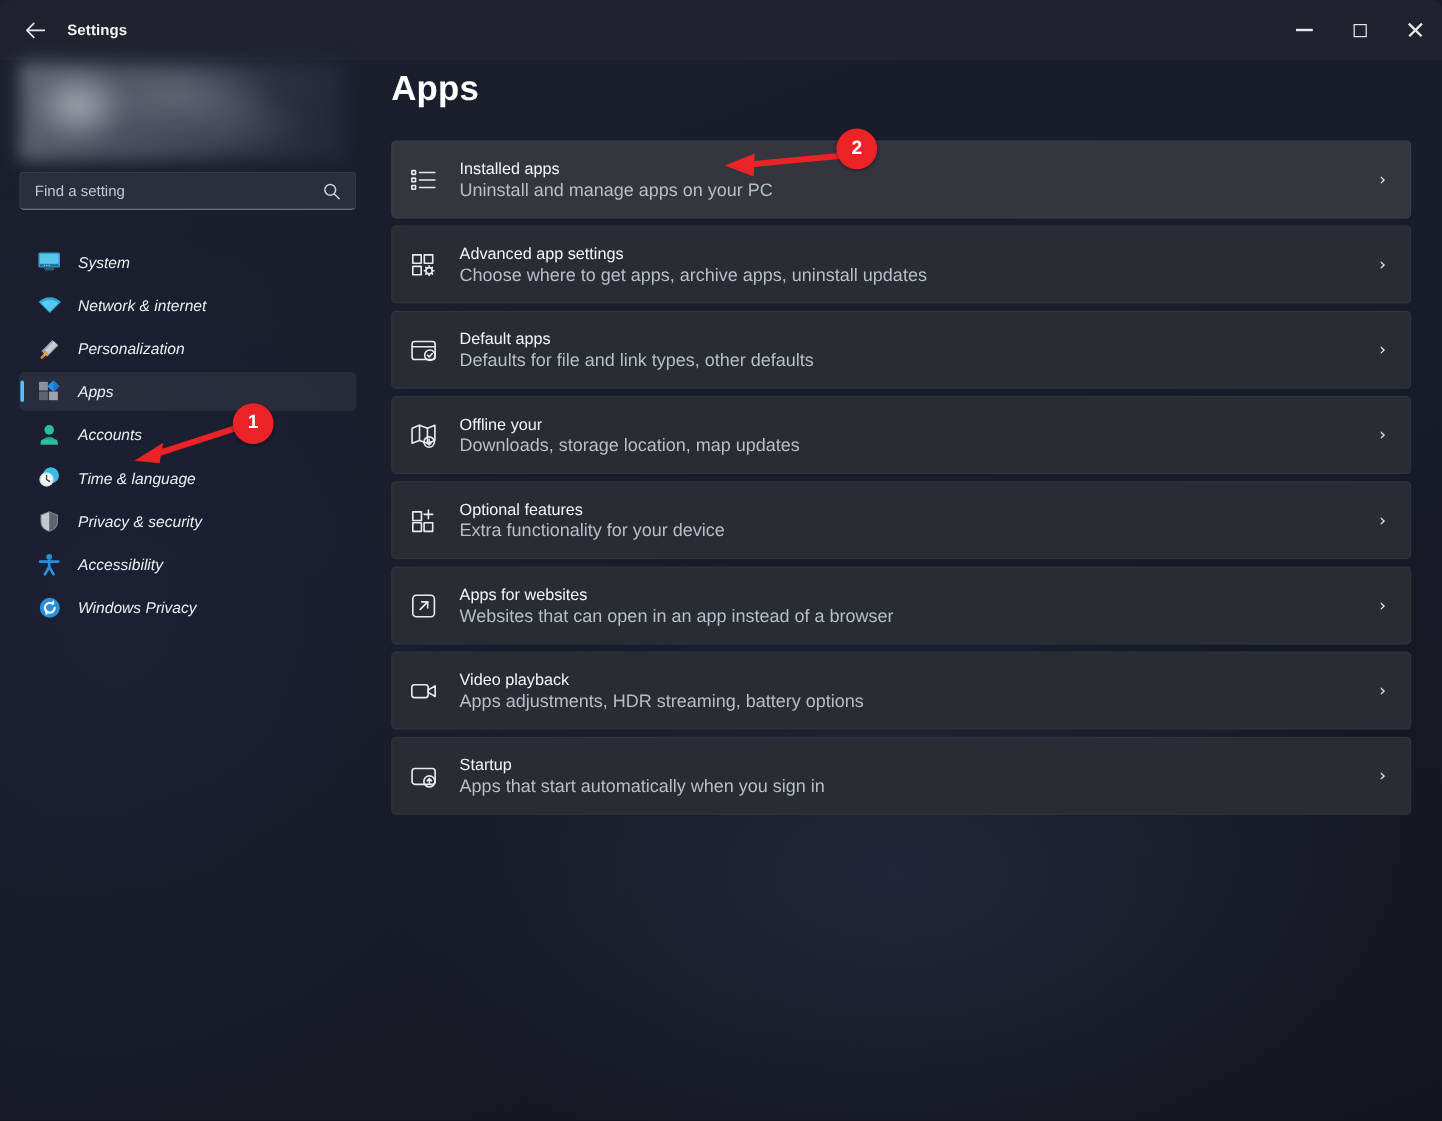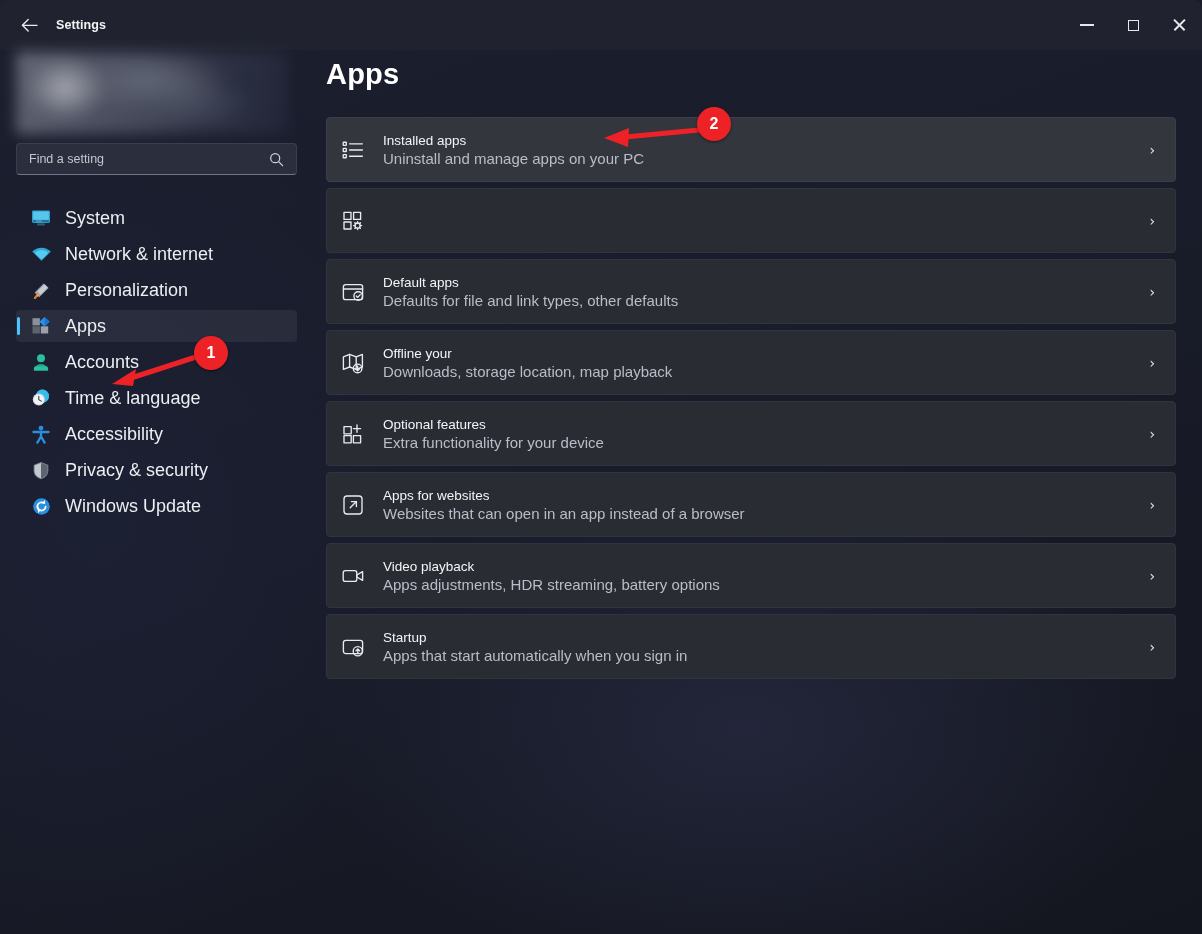--- a/index.html
+++ b/index.html
@@ -106,21 +106,21 @@
     width: 3px; height: 18px; border-radius: 2px;
     background: #4cc2ff;
   }
   .nav-ico {
     width: 24px; height: 22px; margin-left: 13px;
     display: flex; align-items: center; justify-content: center;
     flex: none;
   }
   .nav-label {
     margin-left: 12px;
-    font-size: 18px; color: #eceef2; white-space: nowrap;
+    font-size: 13px; color: #eceef2; white-space: nowrap; font-style: italic;
   }
 
   
   .main {
     position: absolute; left: 312px; top: 50px;
     width: 890px; height: 884px;
   }
   .page-title {
     position: absolute; left: 14px; top: 8px;
     font-size: 29px; font-weight: bold; color: #ffffff;
@@ -268,48 +268,48 @@
               <circle cx="7.8" cy="11.6" r="6.0" fill="#d9dde4"></circle>
               <circle cx="7.8" cy="11.6" r="4.9" fill="#f2f4f7"></circle>
               <path d="M7.8 8.2 V11.6 L10.3 13.1" stroke="#3b4350" stroke-width="1.1" fill="none" stroke-linecap="round"></path>
             </svg>
           </span>
           <span class="nav-label">Time &amp; language</span>
         </div>
         <div class="navitem">
           <span class="nav-ico">
             <svg width="18" height="19" viewBox="0 0 18 19">
+              <path d="M9 1 L16.3 4 V9.6 C16.3 14.1 13.2 17.0 9 18.2 C4.8 17.0 1.7 14.1 1.7 9.6 V4 Z" fill="#7e858f"></path>
+              <path d="M9 1.9 L15.4 4.6 V9.6 C15.4 13.6 12.7 16.2 9 17.3 Z" fill="#5d646e"></path>
+              <path d="M9 1.9 L2.6 4.6 V9.6 C2.6 13.6 5.3 16.2 9 17.3 Z" fill="#c3c8d0"></path>
+            </svg>
+          </span>
+          <span class="nav-label">Privacy &amp; security</span>
+        </div>
+        <div class="navitem">
+          <span class="nav-ico">
+            <svg width="18" height="19" viewBox="0 0 18 19">
               <circle cx="9" cy="3.1" r="2.4" fill="#2b8fe0"></circle>
               <path d="M1.4 7.0 h15.2" stroke="#2b8fe0" stroke-width="2.3" stroke-linecap="round"></path>
               <path d="M9 6.6 V11.4 M9 11.4 L5.4 17.6 M9 11.4 L12.6 17.6" stroke="#2b8fe0" stroke-width="2.3" fill="none" stroke-linecap="round"></path>
             </svg>
           </span>
           <span class="nav-label">Accessibility</span>
-        </div>
-        <div class="navitem">
-          <span class="nav-ico">
-            <svg width="18" height="19" viewBox="0 0 18 19">
-              <path d="M9 1 L16.3 4 V9.6 C16.3 14.1 13.2 17.0 9 18.2 C4.8 17.0 1.7 14.1 1.7 9.6 V4 Z" fill="#7e858f"></path>
-              <path d="M9 1.9 L15.4 4.6 V9.6 C15.4 13.6 12.7 16.2 9 17.3 Z" fill="#5d646e"></path>
-              <path d="M9 1.9 L2.6 4.6 V9.6 C2.6 13.6 5.3 16.2 9 17.3 Z" fill="#c3c8d0"></path>
-            </svg>
-          </span>
-          <span class="nav-label">Privacy &amp; security</span>
         </div>
         <div class="navitem">
           <span class="nav-ico">
             <svg width="19" height="19" viewBox="0 0 19 19">
               <circle cx="9.5" cy="9.5" r="8.3" fill="#2b8fe0"></circle>
               <path d="M13.6 9.5 a4.1 4.1 0 1 1 -1.6 -3.3" stroke="#fff" stroke-width="1.7" fill="none" stroke-linecap="round"></path>
               <path d="M12.9 3.1 L13.2 6.6 L9.7 6.3 Z" fill="#fff"></path>
               <path d="M5.4 9.5 a4.1 4.1 0 0 0 1.6 3.3" stroke="#fff" stroke-width="1.7" fill="none" stroke-linecap="round"></path>
               <path d="M6.1 15.9 L5.8 12.4 L9.3 12.7 Z" fill="#fff"></path>
             </svg>
           </span>
-          <span class="nav-label">Windows Update</span>
+          <span class="nav-label">Windows Privacy</span>
         </div>
       </div>
   </div>
 
   <div class="main">
     <div class="page-title">Apps</div>
     <div class="cards" id="cards">
         <div class="card hovered">
           <span class="card-ico">
             <svg width="24" height="24" viewBox="0 0 24 24">
@@ -328,20 +328,24 @@
         <div class="card">
           <span class="card-ico">
             <svg width="24" height="24" viewBox="0 0 24 24">
               <path d="M3.0 3.4 h7.0 v7.0 h-7.0 Z" stroke="#e9ebef" stroke-width="1.35" fill="none" stroke-linejoin="round" stroke-linecap="round"></path>
               <path d="M12.6 3.4 h7.0 v7.0 h-7.0 Z" stroke="#e9ebef" stroke-width="1.35" fill="none" stroke-linejoin="round" stroke-linecap="round"></path>
               <path d="M3.0 13.0 h7.0 v7.0 h-7.0 Z" stroke="#e9ebef" stroke-width="1.35" fill="none" stroke-linejoin="round" stroke-linecap="round"></path>
               <circle cx="16.6" cy="16.6" r="2.6" stroke="#e9ebef" stroke-width="1.35" fill="none" stroke-linejoin="round" stroke-linecap="round"></circle>
               <path d="M16.6 12.6 v1.3 M16.6 19.3 v1.3 M12.6 16.6 h1.3 M19.3 16.6 h1.3 M13.8 13.8 l.9 .9 M18.5 18.5 l.9 .9 M19.4 13.8 l-.9 .9 M14.7 18.5 l-.9 .9" stroke="#e9ebef" stroke-width="1.35" fill="none" stroke-linejoin="round" stroke-linecap="round"></path>
             </svg>
           </span>
+          <span class="card-text">
+            <span class="card-title">Advanced app settings</span>
+            <span class="card-sub">Choose where to get apps, archive apps, uninstall updates</span>
+          </span>
           <span class="chevron">›</span>
         </div>
         <div class="card">
           <span class="card-ico">
             <svg width="24" height="24" viewBox="0 0 24 24">
               <rect x="2.4" y="4.6" width="19.2" height="15.0" rx="2.2" stroke="#e9ebef" stroke-width="1.35" fill="none" stroke-linejoin="round" stroke-linecap="round"></rect>
               <path d="M2.4 9.0 H21.6" stroke="#e9ebef" stroke-width="1.35" fill="none" stroke-linejoin="round" stroke-linecap="round"></path>
               <circle cx="17.2" cy="16.0" r="4.3" stroke="#e9ebef" stroke-width="1.35" fill="none" stroke-linejoin="round" stroke-linecap="round"></circle>
               <path d="M15.3 16.0 L16.7 17.4 L19.2 14.6" stroke="#e9ebef" stroke-width="1.35" fill="none" stroke-linejoin="round" stroke-linecap="round"></path>
             </svg>
@@ -356,21 +360,21 @@
           <span class="card-ico">
             <svg width="24" height="24" viewBox="0 0 24 24">
               <path d="M2.4 5.8 L8.6 3.4 L15.2 5.8 L21.4 3.4 V16.0 L15.2 18.4 L8.6 16.0 L2.4 18.4 Z" stroke="#e9ebef" stroke-width="1.35" fill="none" stroke-linejoin="round" stroke-linecap="round"></path>
               <path d="M8.6 3.4 V16.0 M15.2 5.8 V18.4" stroke="#e9ebef" stroke-width="1.35" fill="none" stroke-linejoin="round" stroke-linecap="round"></path>
               <circle cx="16.6" cy="17.4" r="4.3" stroke="#e9ebef" stroke-width="1.35" fill="none" stroke-linejoin="round" stroke-linecap="round"></circle>
               <path d="M16.6 15.0 V19.6 M14.8 17.9 L16.6 19.7 L18.4 17.9" stroke="#e9ebef" stroke-width="1.35" fill="none" stroke-linejoin="round" stroke-linecap="round"></path>
             </svg>
           </span>
           <span class="card-text">
             <span class="card-title">Offline your</span>
-            <span class="card-sub">Downloads, storage location, map playback</span>
+            <span class="card-sub">Downloads, storage location, map updates</span>
           </span>
           <span class="chevron">›</span>
         </div>
         <div class="card">
           <span class="card-ico">
             <svg width="24" height="24" viewBox="0 0 24 24">
               <path d="M3.0 4.6 h7.2 v7.2 h-7.2 Z" stroke="#e9ebef" stroke-width="1.35" fill="none" stroke-linejoin="round" stroke-linecap="round"></path>
               <path d="M3.0 13.6 h7.2 v7.2 h-7.2 Z" stroke="#e9ebef" stroke-width="1.35" fill="none" stroke-linejoin="round" stroke-linecap="round"></path>
               <path d="M12.4 13.6 h7.2 v7.2 h-7.2 Z" stroke="#e9ebef" stroke-width="1.35" fill="none" stroke-linejoin="round" stroke-linecap="round"></path>
               <path d="M16.0 3.0 V10.2 M12.4 6.6 H19.6" stroke="#e9ebef" stroke-width="1.35" fill="none" stroke-linejoin="round" stroke-linecap="round"></path>

